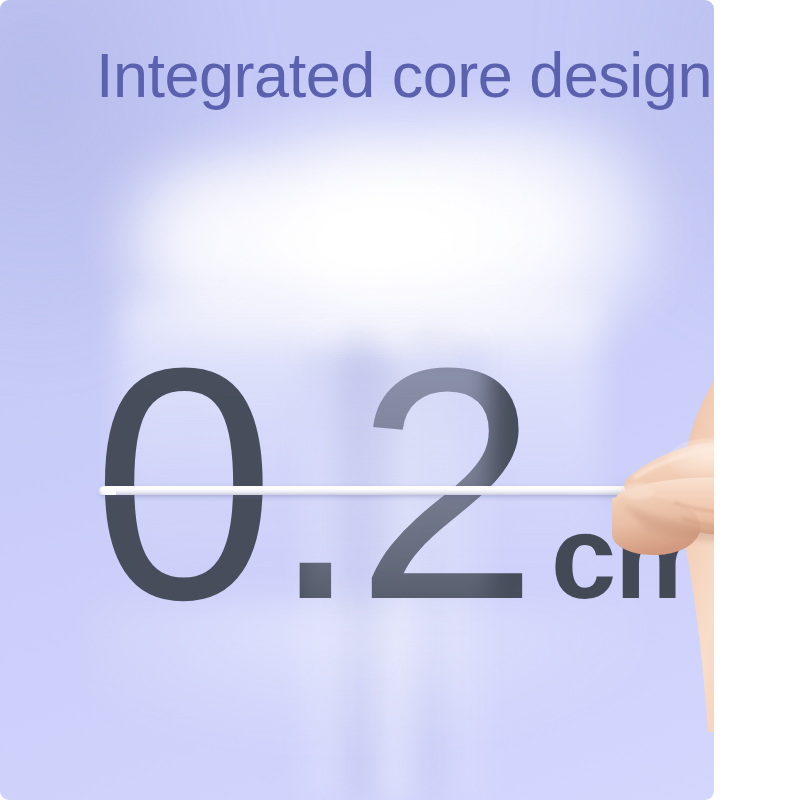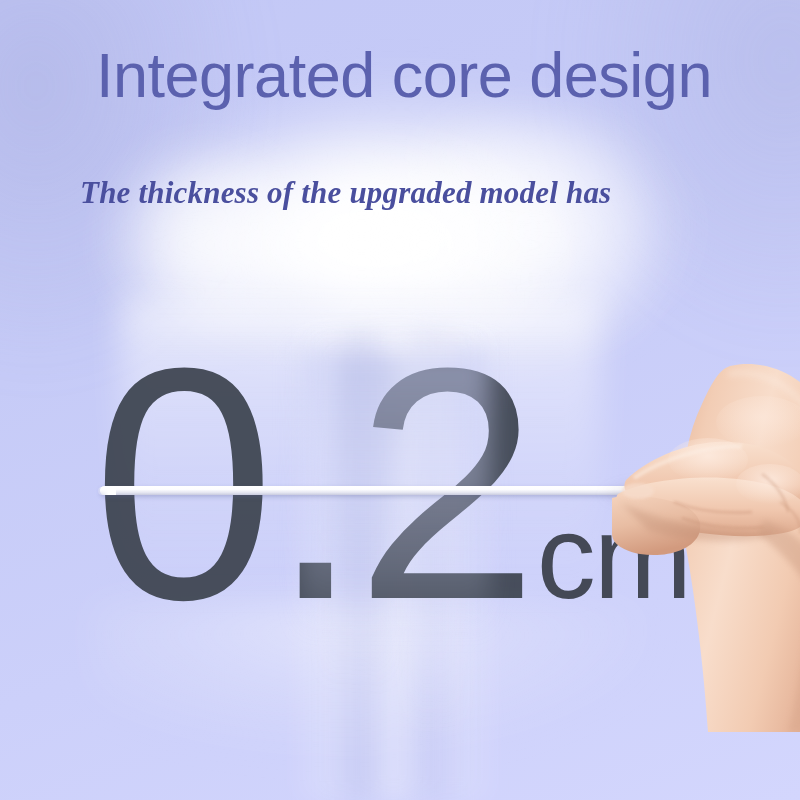--- a/index.html
+++ b/index.html
@@ -3,27 +3,28 @@
 <meta charset="utf-8">
 <title>Integrated core design</title>
 <style>
   html, body {
     margin: 0;
     padding: 0;
     background: #ffffff;
   }
   #poster {
     position: relative;
-    width: 800px;
+    width: 714px;
     height: 800px;
     overflow: hidden;
     font-family: "Liberation Sans", sans-serif;
     
     background:
       linear-gradient(160deg, #c3c8f6 0%, #c6cbf7 35%, #ccd0fa 65%, #d3d6fd 100%);
+    border-radius: 9px;
     -webkit-font-smoothing: antialiased;
   }
 
   
   .bg-layer {
     position: absolute;
     pointer-events: none;
   }
 
   
@@ -206,23 +207,23 @@
   #measure-value {
     font-size: 330px;
     line-height: 0.8;
     font-weight: 400;
     letter-spacing: -6px;
     color: #3d4450;
   }
   #measure-unit {
     font-size: 118px;
     line-height: 0.8;
-    font-weight: 400;
+    font-weight: 700;
     letter-spacing: -2px;
-    margin-left: 4px;
+    margin-left: 18px;
     color: #3a3f4a;
   }
 
   
   #numeral-fog {
     position: absolute;
     left: 300px;
     top: 350px;
     width: 190px;
     height: 290px;
@@ -298,21 +299,20 @@
   <div class="bg-layer" id="cloud-glow-secondary"></div>
   <div class="bg-layer" id="mist-veil"></div>
   <div class="bg-layer" id="vapor-column"></div>
   <div class="bg-layer" id="vapor-wisp-a"></div>
   <div class="bg-layer" id="vapor-wisp-b"></div>
   <div class="bg-layer" id="vapor-base-haze"></div>
 
   <div id="headline">Integrated core design</div>
 
   <div id="subhead">
-    <div class="subhead-line">The thickness of the upgraded model has</div>
   </div>
 
   <div id="measurement">
     <span id="measure-value">0.2</span>
     <span id="measure-unit">cm</span>
   </div>
 
   <div id="numeral-fog"></div>
 
   <div id="product-strip"></div>

